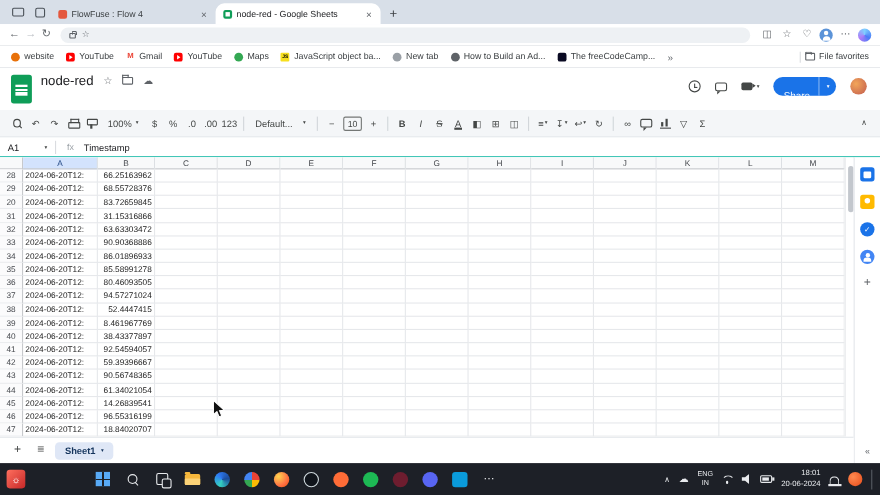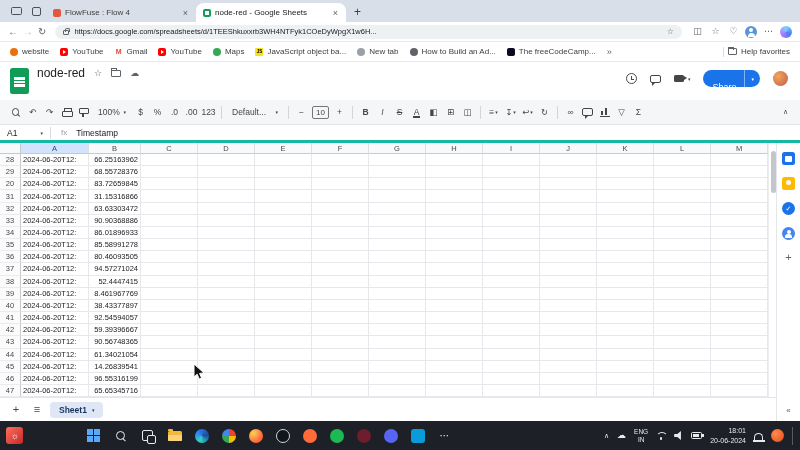--- a/index.html
+++ b/index.html
@@ -97,21 +97,21 @@
   .i-printer::after{content:"";position:absolute;left:0;top:3px;width:9px;height:4.5px;border:1px solid #444746;border-radius:1px}
   .i-roller{width:10px;height:10px;position:relative;display:inline-block}
   .i-roller::before{content:"";position:absolute;left:0;top:1px;width:8px;height:4px;border:1px solid #444746;border-radius:1px}
   .i-roller::after{content:"";position:absolute;left:3.8px;top:5.5px;width:1.6px;height:4px;background:#444746}
   .i-chart{position:relative;width:10px;height:9px;border-bottom:1px solid #444746;display:inline-block}
   .i-chart::before{content:"";position:absolute;left:1.5px;bottom:0.5px;width:2px;height:4px;background:#444746}
   .i-chart::after{content:"";position:absolute;left:5.5px;bottom:0.5px;width:2px;height:7px;background:#444746}
   .tb-collapse{margin-left:auto;font-size:7px;color:#444746;padding-right:4px}
 
   
-  .fx-bar{position:absolute;top:125px;left:0;right:0;height:18px;background:#fff;border-bottom:3px solid #14b8a6;display:flex;align-items:center;font-size:8.5px;color:#202124}
+  .fx-bar{position:absolute;top:125px;left:0;right:0;height:18px;background:#fff;border-bottom:1px solid #14b8a6;display:flex;align-items:center;font-size:8.5px;color:#202124}
   .namebox{width:50px;display:flex;align-items:center;justify-content:space-between;padding:0 7px}
   .fx-div{width:1px;height:12px;background:#dadce0}
   .fx-label{font-size:8px;color:#9aa0a6;margin:0 9px 0 10px}
   .fx-value{font-size:8.5px}
 
   
   .grid{position:absolute;left:0;top:143px;width:768px;height:254px;background:#fff;overflow:hidden}
   .hdr-row{position:absolute;top:0;left:0;right:0;height:11px;display:flex}
   .corner{width:21px;flex:none;background:#f8f9fa;border-right:1px solid #c7c9cc;border-bottom:1px solid #c7c9cc}
   .colh{flex:none;background:#f8f9fa;border-right:1px solid #dcdfe3;border-bottom:1px solid #c7c9cc;font-size:7.5px;color:#45484d;display:flex;align-items:center;justify-content:center}
@@ -207,21 +207,20 @@
     </div>
     <span class="newtab">+</span>
   </div>
 
   <div class="navbar">
     <span class="nav-btn">←</span>
     <span class="nav-btn disabled">→</span>
     <span class="nav-btn">↻</span>
     <div class="urlbar">
       <span class="i-lock"></span>
-      <span class="url-text">https://docs.google.com/spreadsheets/d/1TEEShkuxxrb3WH4NTFyk1COeDyWpgX1w6H...</span>
       <span class="url-star">☆</span>
     </div>
     <span class="nav-ico">◫</span>
     <span class="nav-ico">☆</span>
     <span class="nav-ico">♡</span>
     <span class="avatar-sm"></span>
     <span class="nav-ico">⋯</span>
     <span class="copilot"></span>
   </div>
 
@@ -261,21 +260,21 @@
         </span>
         <span class="bm">
           <span class="b-ico" style="background: rgb(10, 10, 35); border-radius: 2px;"></span>
           <span>The freeCodeCamp...</span>
         </span>
       </span>
     <span class="bm-chevron">»</span>
     <span class="other-fav">
       <span class="vdiv"></span>
       <span class="i-folder-o"></span>
-      <span>Help favorites</span>
+      <span>File favorites</span>
     </span>
   </div>
 
   <div class="gs-header">
     <div class="gs-logo"></div>
     <div class="gs-title-row">
       <span class="gs-title">node-red</span>
       <span class="ghd-ico">☆</span>
       <span class="i-folder-mv"></span>
       <span class="ghd-ico">☁</span>
@@ -682,21 +681,21 @@
           <div class="c cx"></div>
           <div class="c cx"></div>
           <div class="c cx"></div>
           <div class="c cx"></div>
           <div class="c cx"></div>
           <div class="c cx"></div>
         </div>
         <div class="grow">
           <div class="rn">47</div>
           <div class="c ca">2024-06-20T12:</div>
-          <div class="c cb">65.65345716</div>
+          <div class="c cb">18.84020707</div>
           <div class="c cx"></div>
           <div class="c cx"></div>
           <div class="c cx"></div>
           <div class="c cx"></div>
           <div class="c cx"></div>
           <div class="c cx"></div>
           <div class="c cx"></div>
           <div class="c cx"></div>
           <div class="c cx"></div>
           <div class="c cx"></div>

